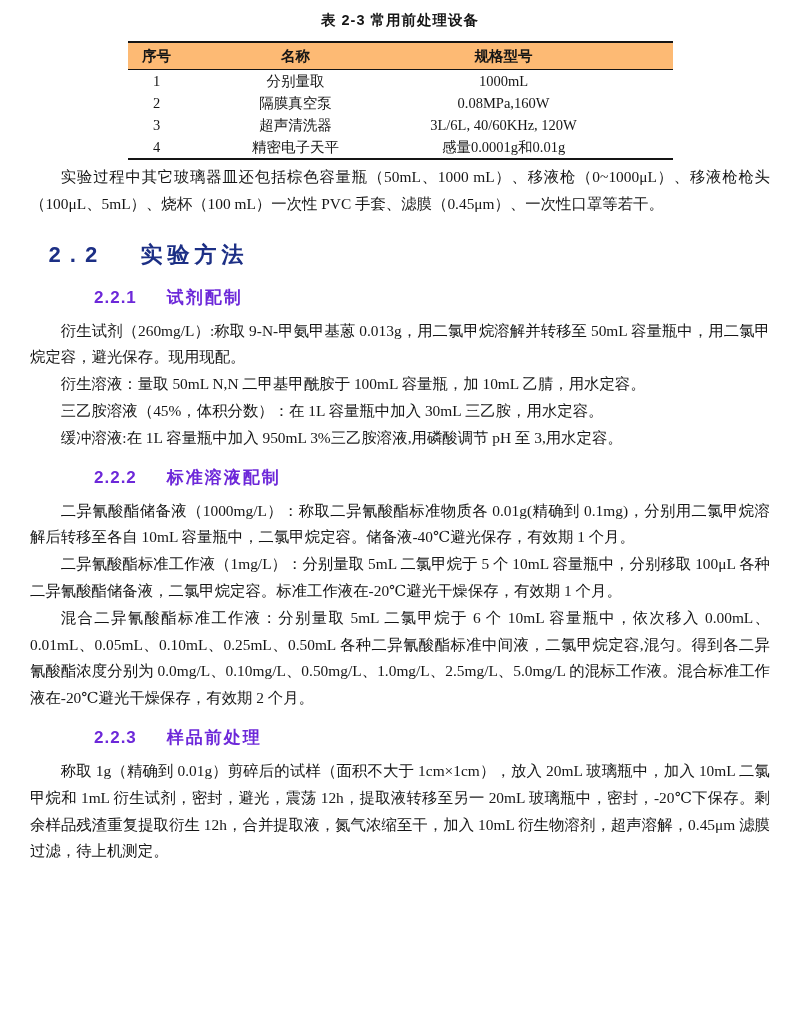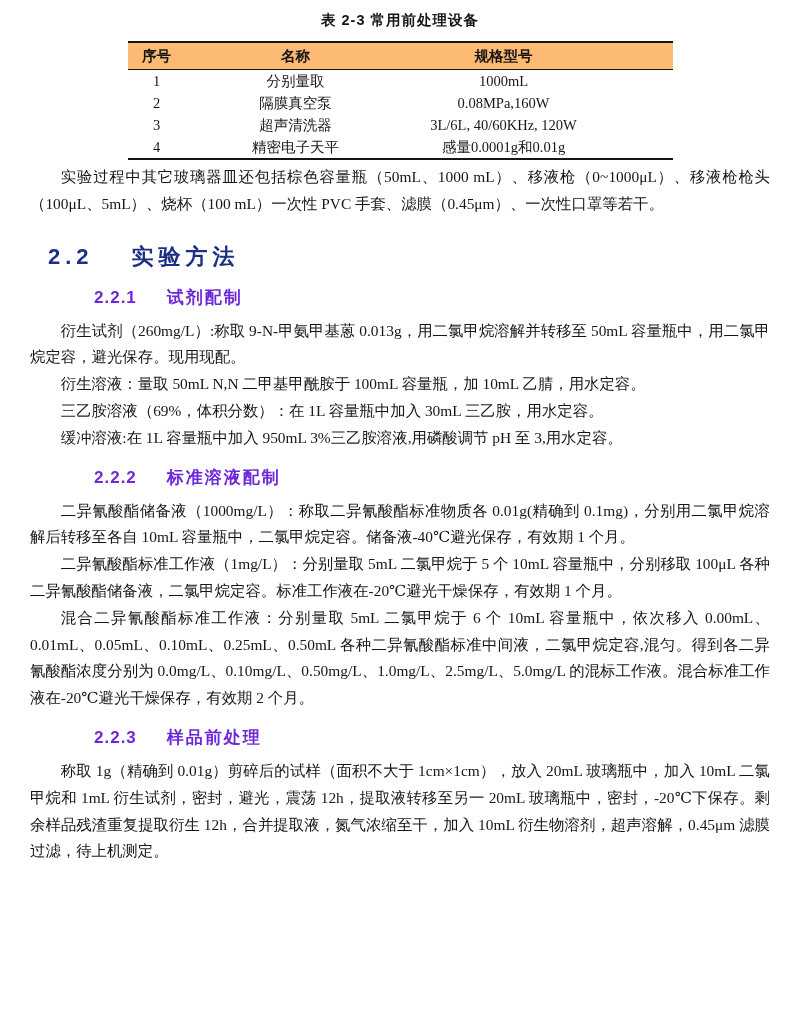--- a/index.html
+++ b/index.html
@@ -59,21 +59,21 @@
     font-size: 15.4px;
     line-height: 26.8px;
     text-align: justify;
     text-indent: 2em;
     margin: 0;
   }
   p.intro { margin-top: 4px; }
   
   h1.sec {
     margin: 24px 0 8px 18px;
-    font-family: Liberation Sans, sans-serif;
+    font-family: Liberation Mono, monospace;
     font-size: 22px;
     line-height: 30px;
     font-weight: bold;
     color: #1c2f85;
   }
   h1.sec .num { letter-spacing: 5px; margin-right: 38px; }
   h1.sec .ttl { letter-spacing: 5px; }
   h2.sub {
     margin: 14px 0 8px 64px;
     font-family: "Liberation Sans", "DejaVu Sans", sans-serif;
@@ -128,21 +128,21 @@
 
   <h1 class="sec">
     <span class="num">2.2</span><span class="ttl">实验方法</span>
   </h1>
 
   <h2 class="sub">
     <span class="num">2.2.1</span><span class="ttl">试剂配制</span>
   </h2>
   <p class="body">衍生试剂（260mg/L）:称取 9-N-甲氨甲基蒽 0.013g，用二氯甲烷溶解并转移至 50mL 容量瓶中，用二氯甲烷定容，避光保存。现用现配。</p>
   <p class="body">衍生溶液：量取 50mL N,N 二甲基甲酰胺于 100mL 容量瓶，加 10mL 乙腈，用水定容。</p>
-  <p class="body">三乙胺溶液（69%，体积分数）：在 1L 容量瓶中加入 30mL 三乙胺，用水定容。</p>
+  <p class="body">三乙胺溶液（45%，体积分数）：在 1L 容量瓶中加入 30mL 三乙胺，用水定容。</p>
   <p class="body">缓冲溶液:在 1L 容量瓶中加入 950mL 3%三乙胺溶液,用磷酸调节 pH 至 3,用水定容。</p>
 
   <h2 class="sub">
     <span class="num">2.2.2</span><span class="ttl">标准溶液配制</span>
   </h2>
   <p class="body">二异氰酸酯储备液（1000mg/L）：称取二异氰酸酯标准物质各 0.01g(精确到 0.1mg)，分别用二氯甲烷溶解后转移至各自 10mL 容量瓶中，二氯甲烷定容。储备液-40℃避光保存，有效期 1 个月。</p>
   <p class="body">二异氰酸酯标准工作液（1mg/L）：分别量取 5mL 二氯甲烷于 5 个 10mL 容量瓶中，分别移取 100μL 各种二异氰酸酯储备液，二氯甲烷定容。标准工作液在-20℃避光干燥保存，有效期 1 个月。</p>
   <p class="body">混合二异氰酸酯标准工作液：分别量取 5mL 二氯甲烷于 6 个 10mL 容量瓶中，依次移入 0.00mL、0.01mL、0.05mL、0.10mL、0.25mL、0.50mL 各种二异氰酸酯标准中间液，二氯甲烷定容,混匀。得到各二异氰酸酯浓度分别为 0.0mg/L、0.10mg/L、0.50mg/L、1.0mg/L、2.5mg/L、5.0mg/L 的混标工作液。混合标准工作液在-20℃避光干燥保存，有效期 2 个月。</p>
 
   <h2 class="sub">

